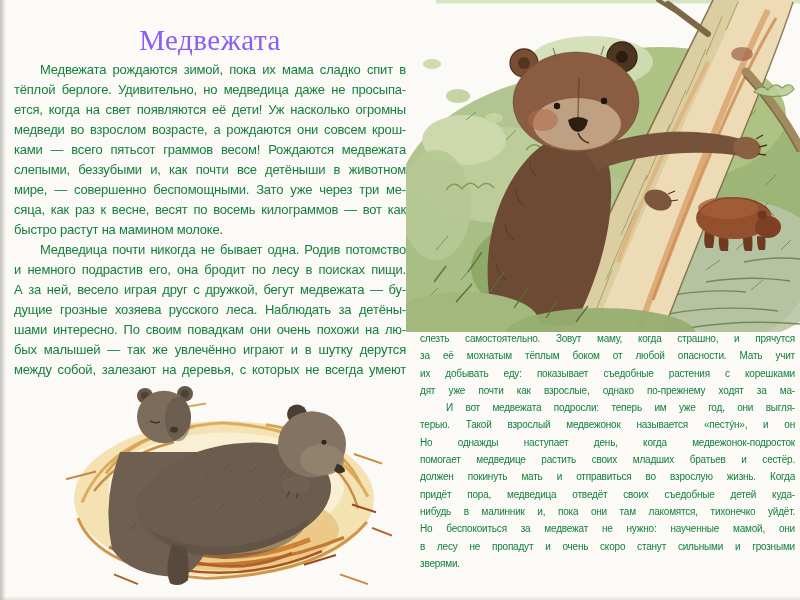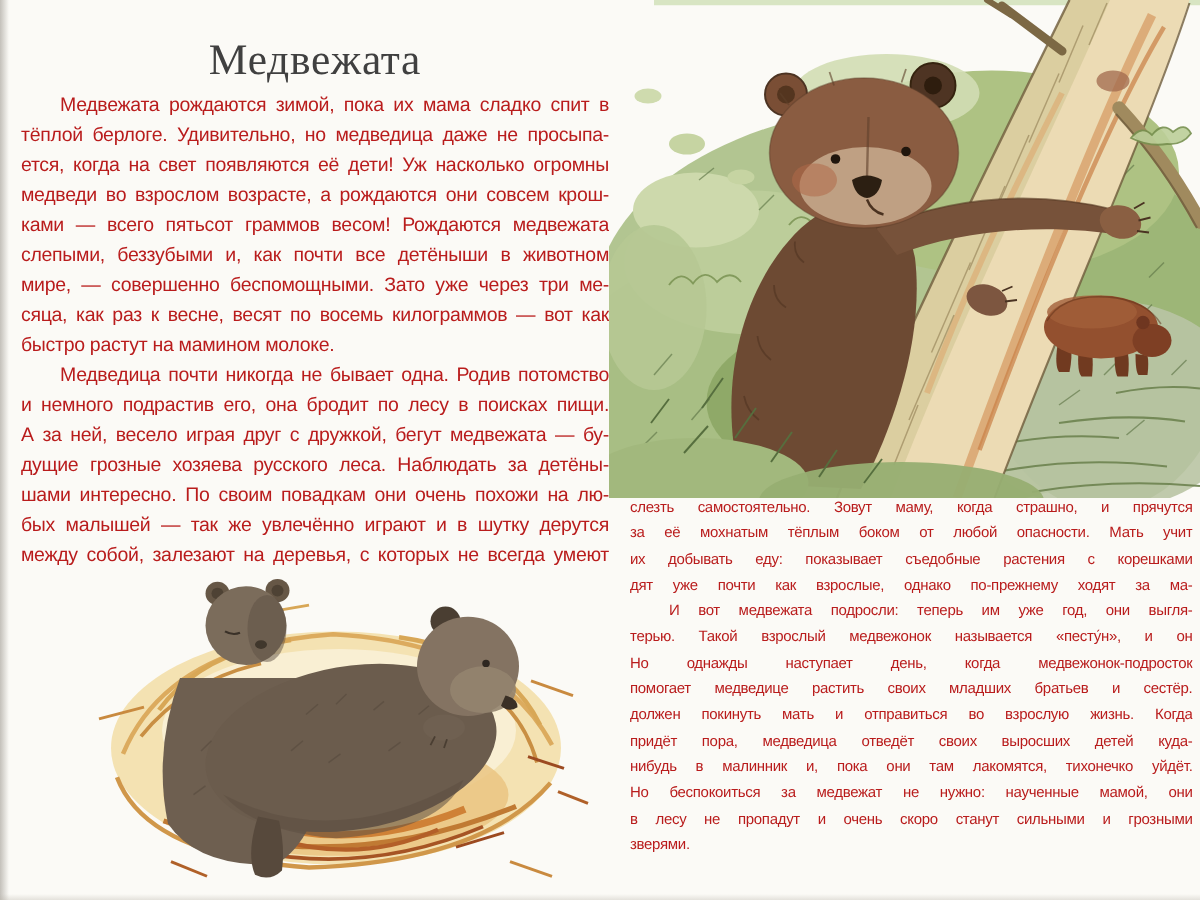--- a/index.html
+++ b/index.html
@@ -16,23 +16,23 @@
   .edge-bottom{
     position:absolute;left:0;bottom:0;width:800px;height:4px;
     background:linear-gradient(0deg, rgba(185,180,170,.35), rgba(185,180,170,0));
   }
   .page{position:absolute;top:0;height:600px;}
   .page-left{left:14px;width:392px;}
   .page-right{left:406px;width:394px;}
   .title{
     position:absolute;top:24px;left:0;width:100%;margin:0;
     font-family:"Liberation Serif", serif;font-weight:400;
-    font-size:29px;letter-spacing:.5px;text-align:center;color:#404040;
+    font-size:29px;letter-spacing:.5px;text-align:center;color:#8b5cf6;
   }
-  .text-block{position:absolute;color:#b91c1c;}
+  .text-block{position:absolute;color:#15803d;}
   .text-left{top:60px;left:0;width:392px;font-size:13px;line-height:20px;letter-spacing:-.2px;}
   .text-right{top:330px;left:14px;width:375px;font-size:10px;line-height:17.3px;letter-spacing:-.2px;}
   .para{margin:0;}
   .line{white-space:nowrap;overflow:hidden;text-align:left;}
   .line.just{text-align:justify;text-align-last:justify;}
   .line.first{text-indent:26px;}
   .illus{position:absolute;}
   .illus-left{left:40px;top:384px;width:340px;height:206px;}
   .illus-right{left:0;top:0;width:394px;height:332px;}
   svg{display:block;}
@@ -281,21 +281,21 @@
           <div class="line just">за её мохнатым тёплым боком от любой опасности. Мать учит</div>
           <div class="line just">их добывать еду: показывает съедобные растения с корешками</div>
         </div>
         <div class="para">
           <div class="line just">дят уже почти как взрослые, однако по-прежнему ходят за ма-</div>
           <div class="line just first">И вот медвежата подросли: теперь им уже год, они выгля-</div>
           <div class="line just">терью. Такой взрослый медвежонок называется «песту́н», и он</div>
           <div class="line just">Но однажды наступает день, когда медвежонок-подросток</div>
           <div class="line just">помогает медведице растить своих младших братьев и сестёр.</div>
           <div class="line just">должен покинуть мать и отправиться во взрослую жизнь. Когда</div>
-          <div class="line just">придёт пора, медведица отведёт своих выросших детей куда-</div>
+          <div class="line just">придёт пора, медведица отведёт своих съедобные детей куда-</div>
           <div class="line just">нибудь в малинник и, пока они там лакомятся, тихонечко уйдёт.</div>
           <div class="line just">Но беспокоиться за медвежат не нужно: наученные мамой, они</div>
           <div class="line just">в лесу не пропадут и очень скоро станут сильными и грозными</div>
           <div class="line">зверями.</div>
         </div>
       </div>
   </section>
 </div>
 
 </body></html>

